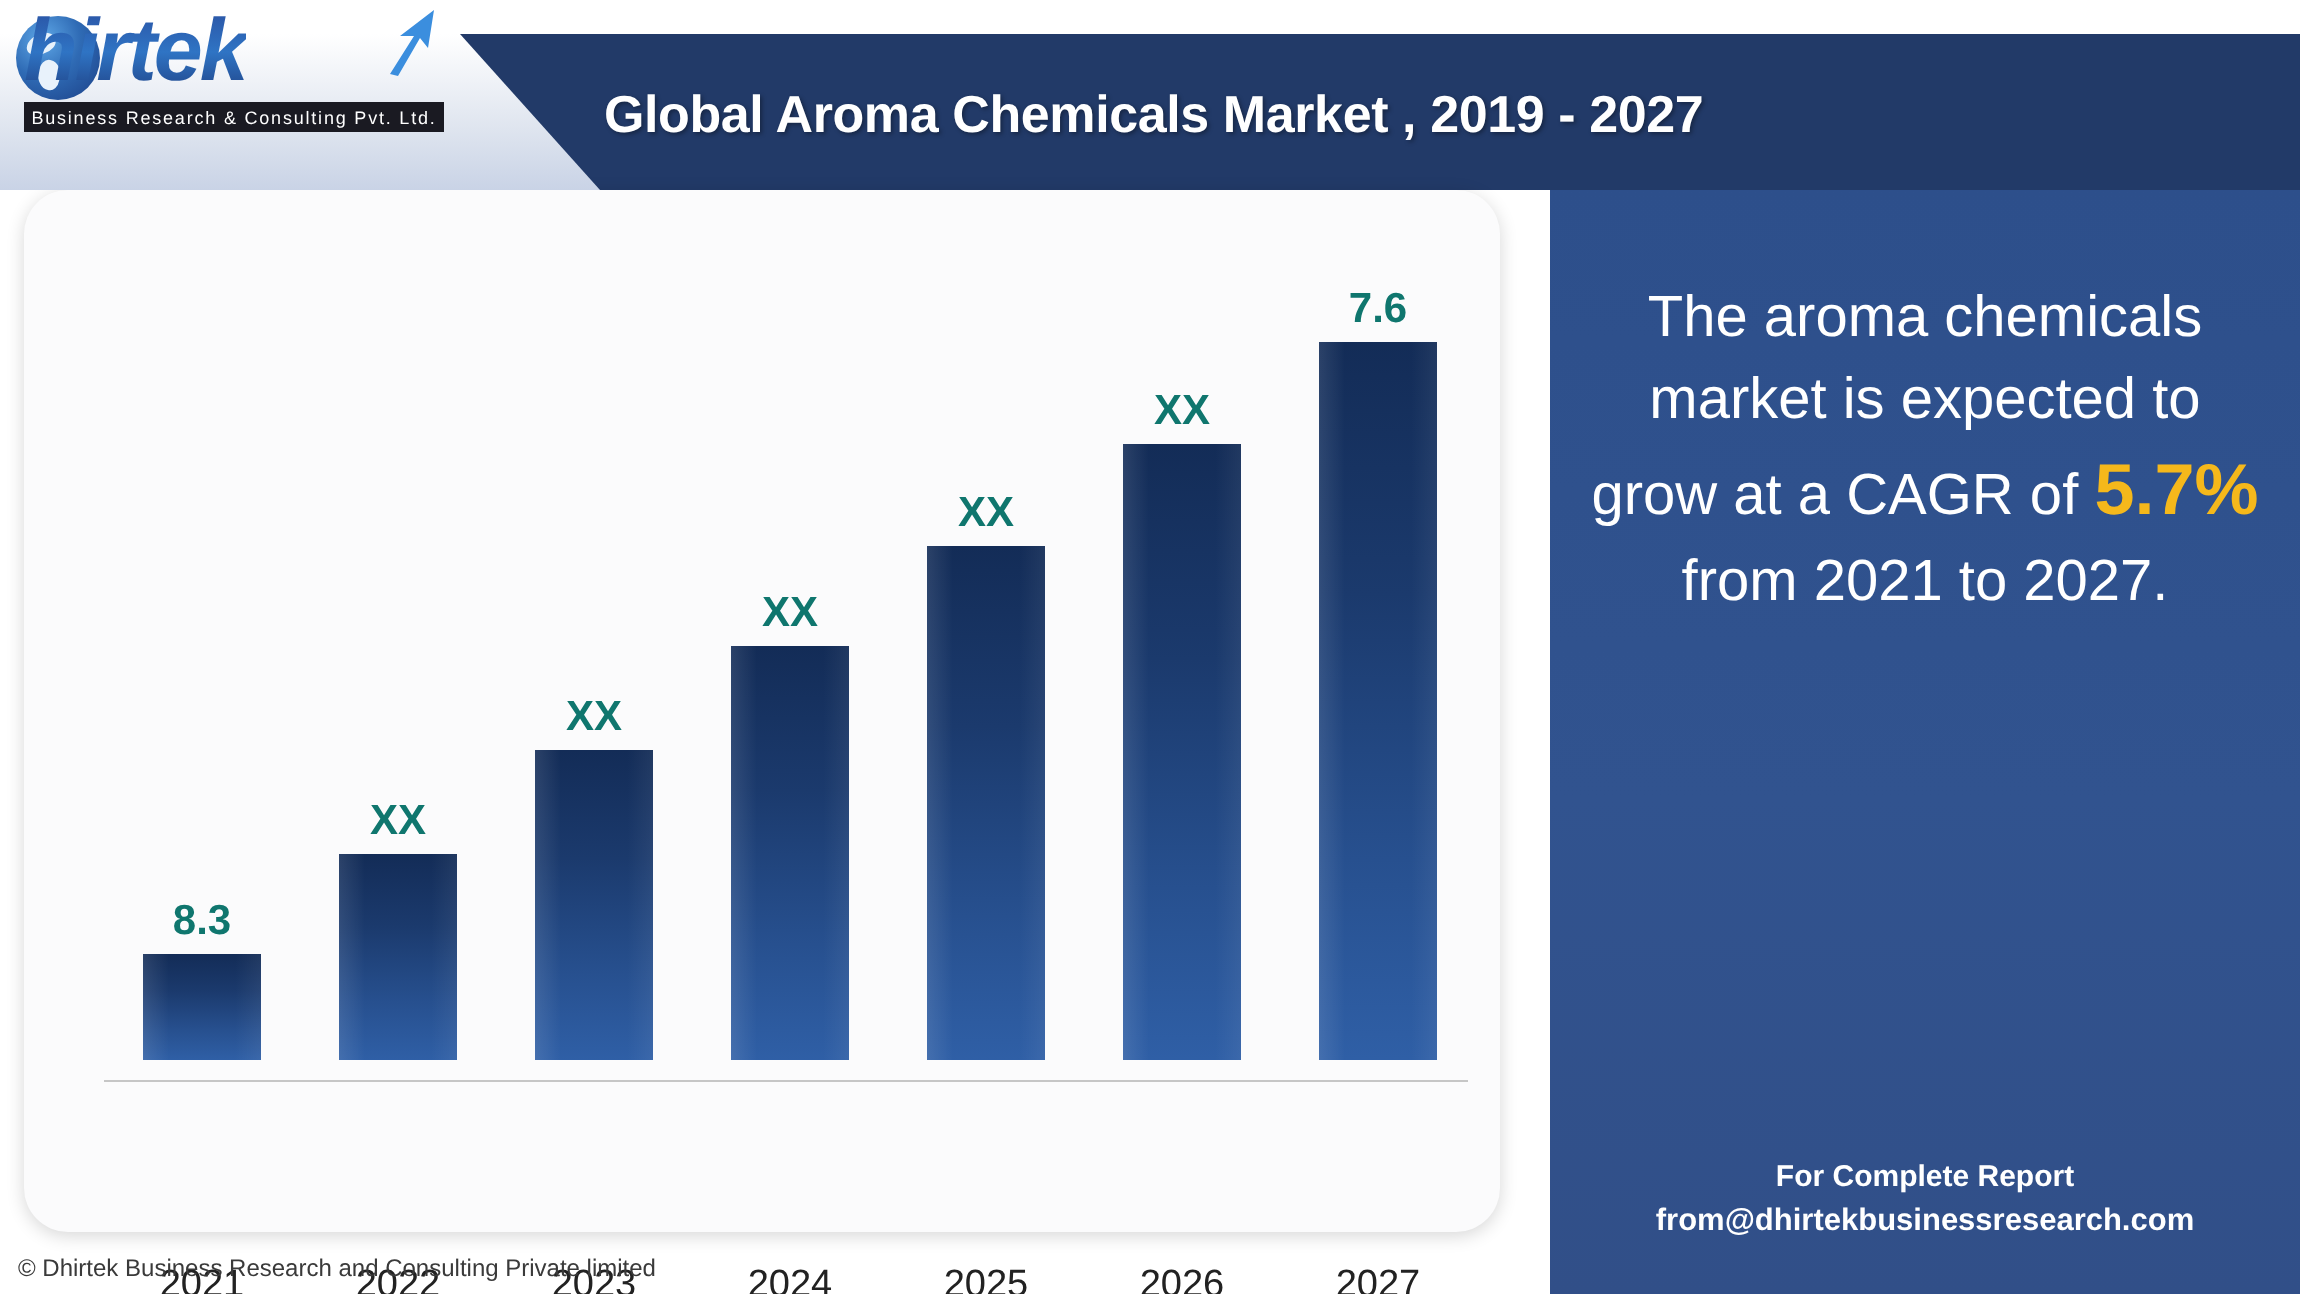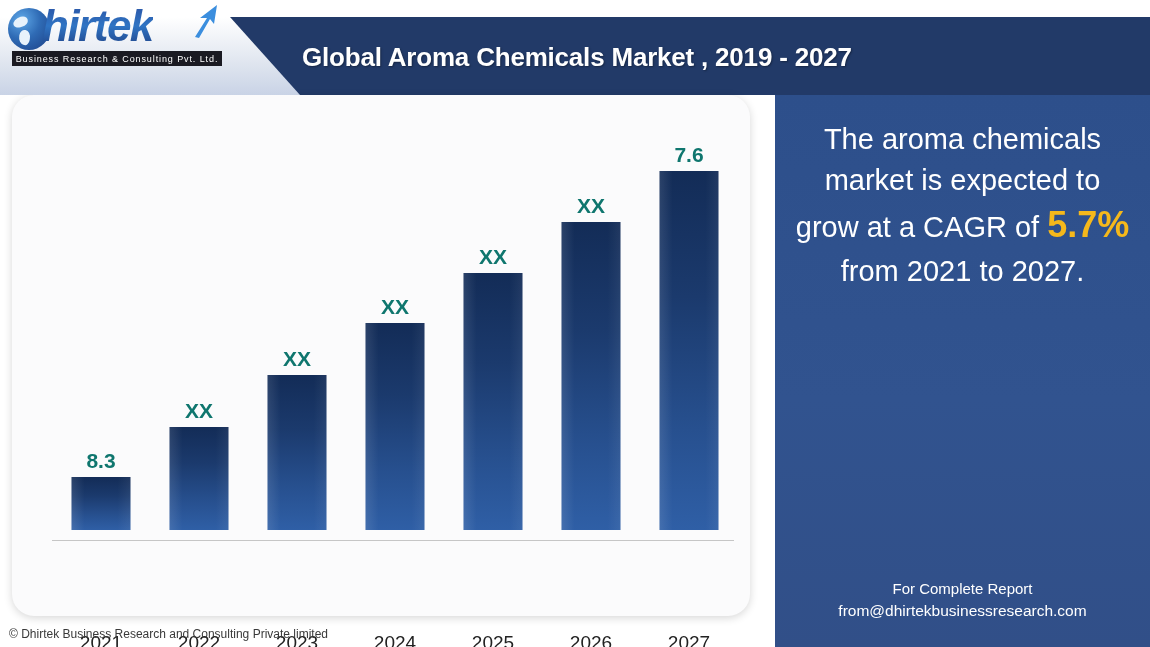--- a/index.html
+++ b/index.html
@@ -78,21 +78,21 @@
     content: "";
     position: absolute;
     left: 11px; top: 22px;
     width: 11px; height: 15px;
     background: #e8f2fb;
     border-radius: 45% 55% 40% 60%;
     transform: rotate(10deg);
   }
   .logo-text {
     position: absolute;
-    left: 36px; top: -1px;
+    left: 6px; top: -1px;
     font-size: 44px;
     font-weight: bold;
     font-style: italic;
     letter-spacing: -1.5px;
     background: linear-gradient(to bottom, #2a4fa0 0%, #2f74c4 50%, #1e3c7e 100%);
     -webkit-background-clip: text;
     background-clip: text;
     color: #234a96;
     -webkit-text-fill-color: transparent;
   }
@@ -176,42 +176,42 @@
     color: #222222;
     font-size: 19px;
   }
 
   
   .side-panel {
     position: absolute;
     left: 775px; top: 95px;
     width: 375px; height: 552px;
     background: linear-gradient(to bottom, #2d4f8b 0%, #31538f 55%, #314f88 100%);
-    padding: 24px 20px 0 20px;
+    padding: 44px 20px 0 20px;
   }
   .statement {
     color: #ffffff;
     font-size: 29px;
     line-height: 1.40;
     text-align: center;
     font-weight: normal;
   }
   .cagr {
     color: #f5b81b;
     font-size: 36px;
     font-weight: bold;
   }
   .contact {
     position: absolute;
     left: 0; top: 483px;
     width: 375px;
     text-align: center;
     color: #ffffff;
     font-size: 15px;
-    font-weight: normal;
+    font-weight: bold;
     line-height: 1.45;
   }
   .contact-email { font-size: 15.5px; }
 
   
   .footer {
     position: absolute;
     left: 9px; top: 627px;
     color: #3a3a3a;
     font-size: 12px;

